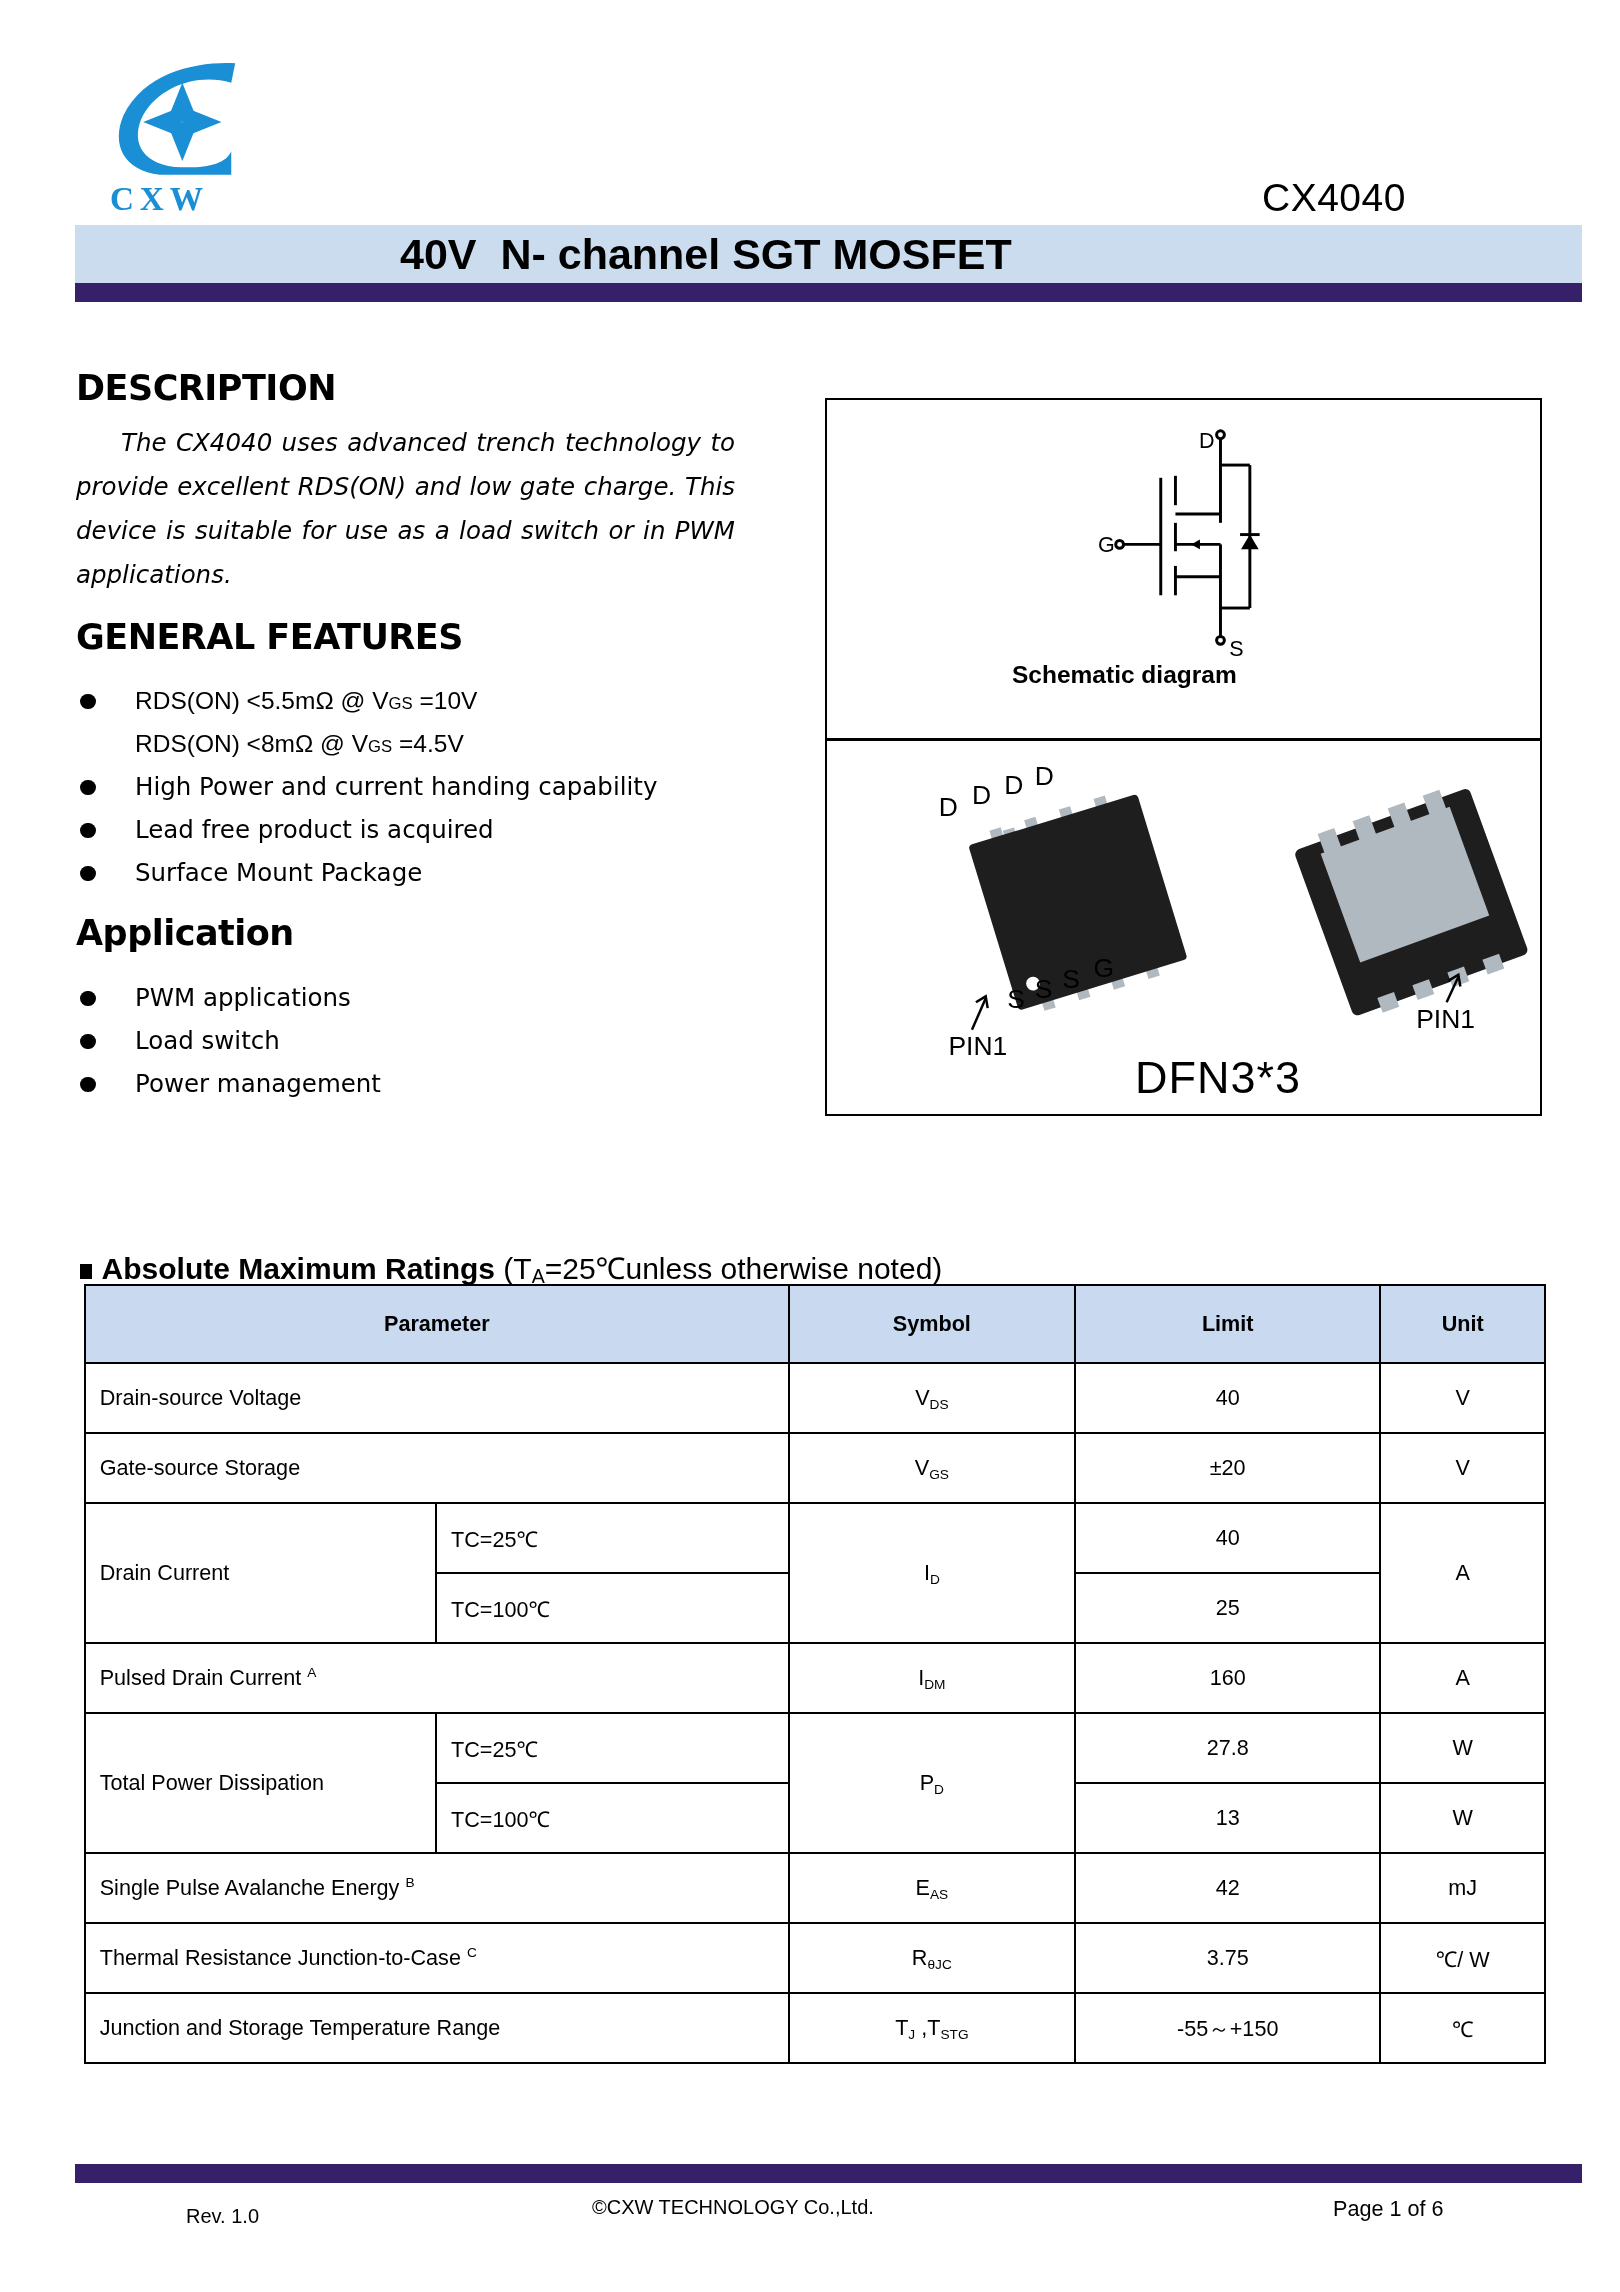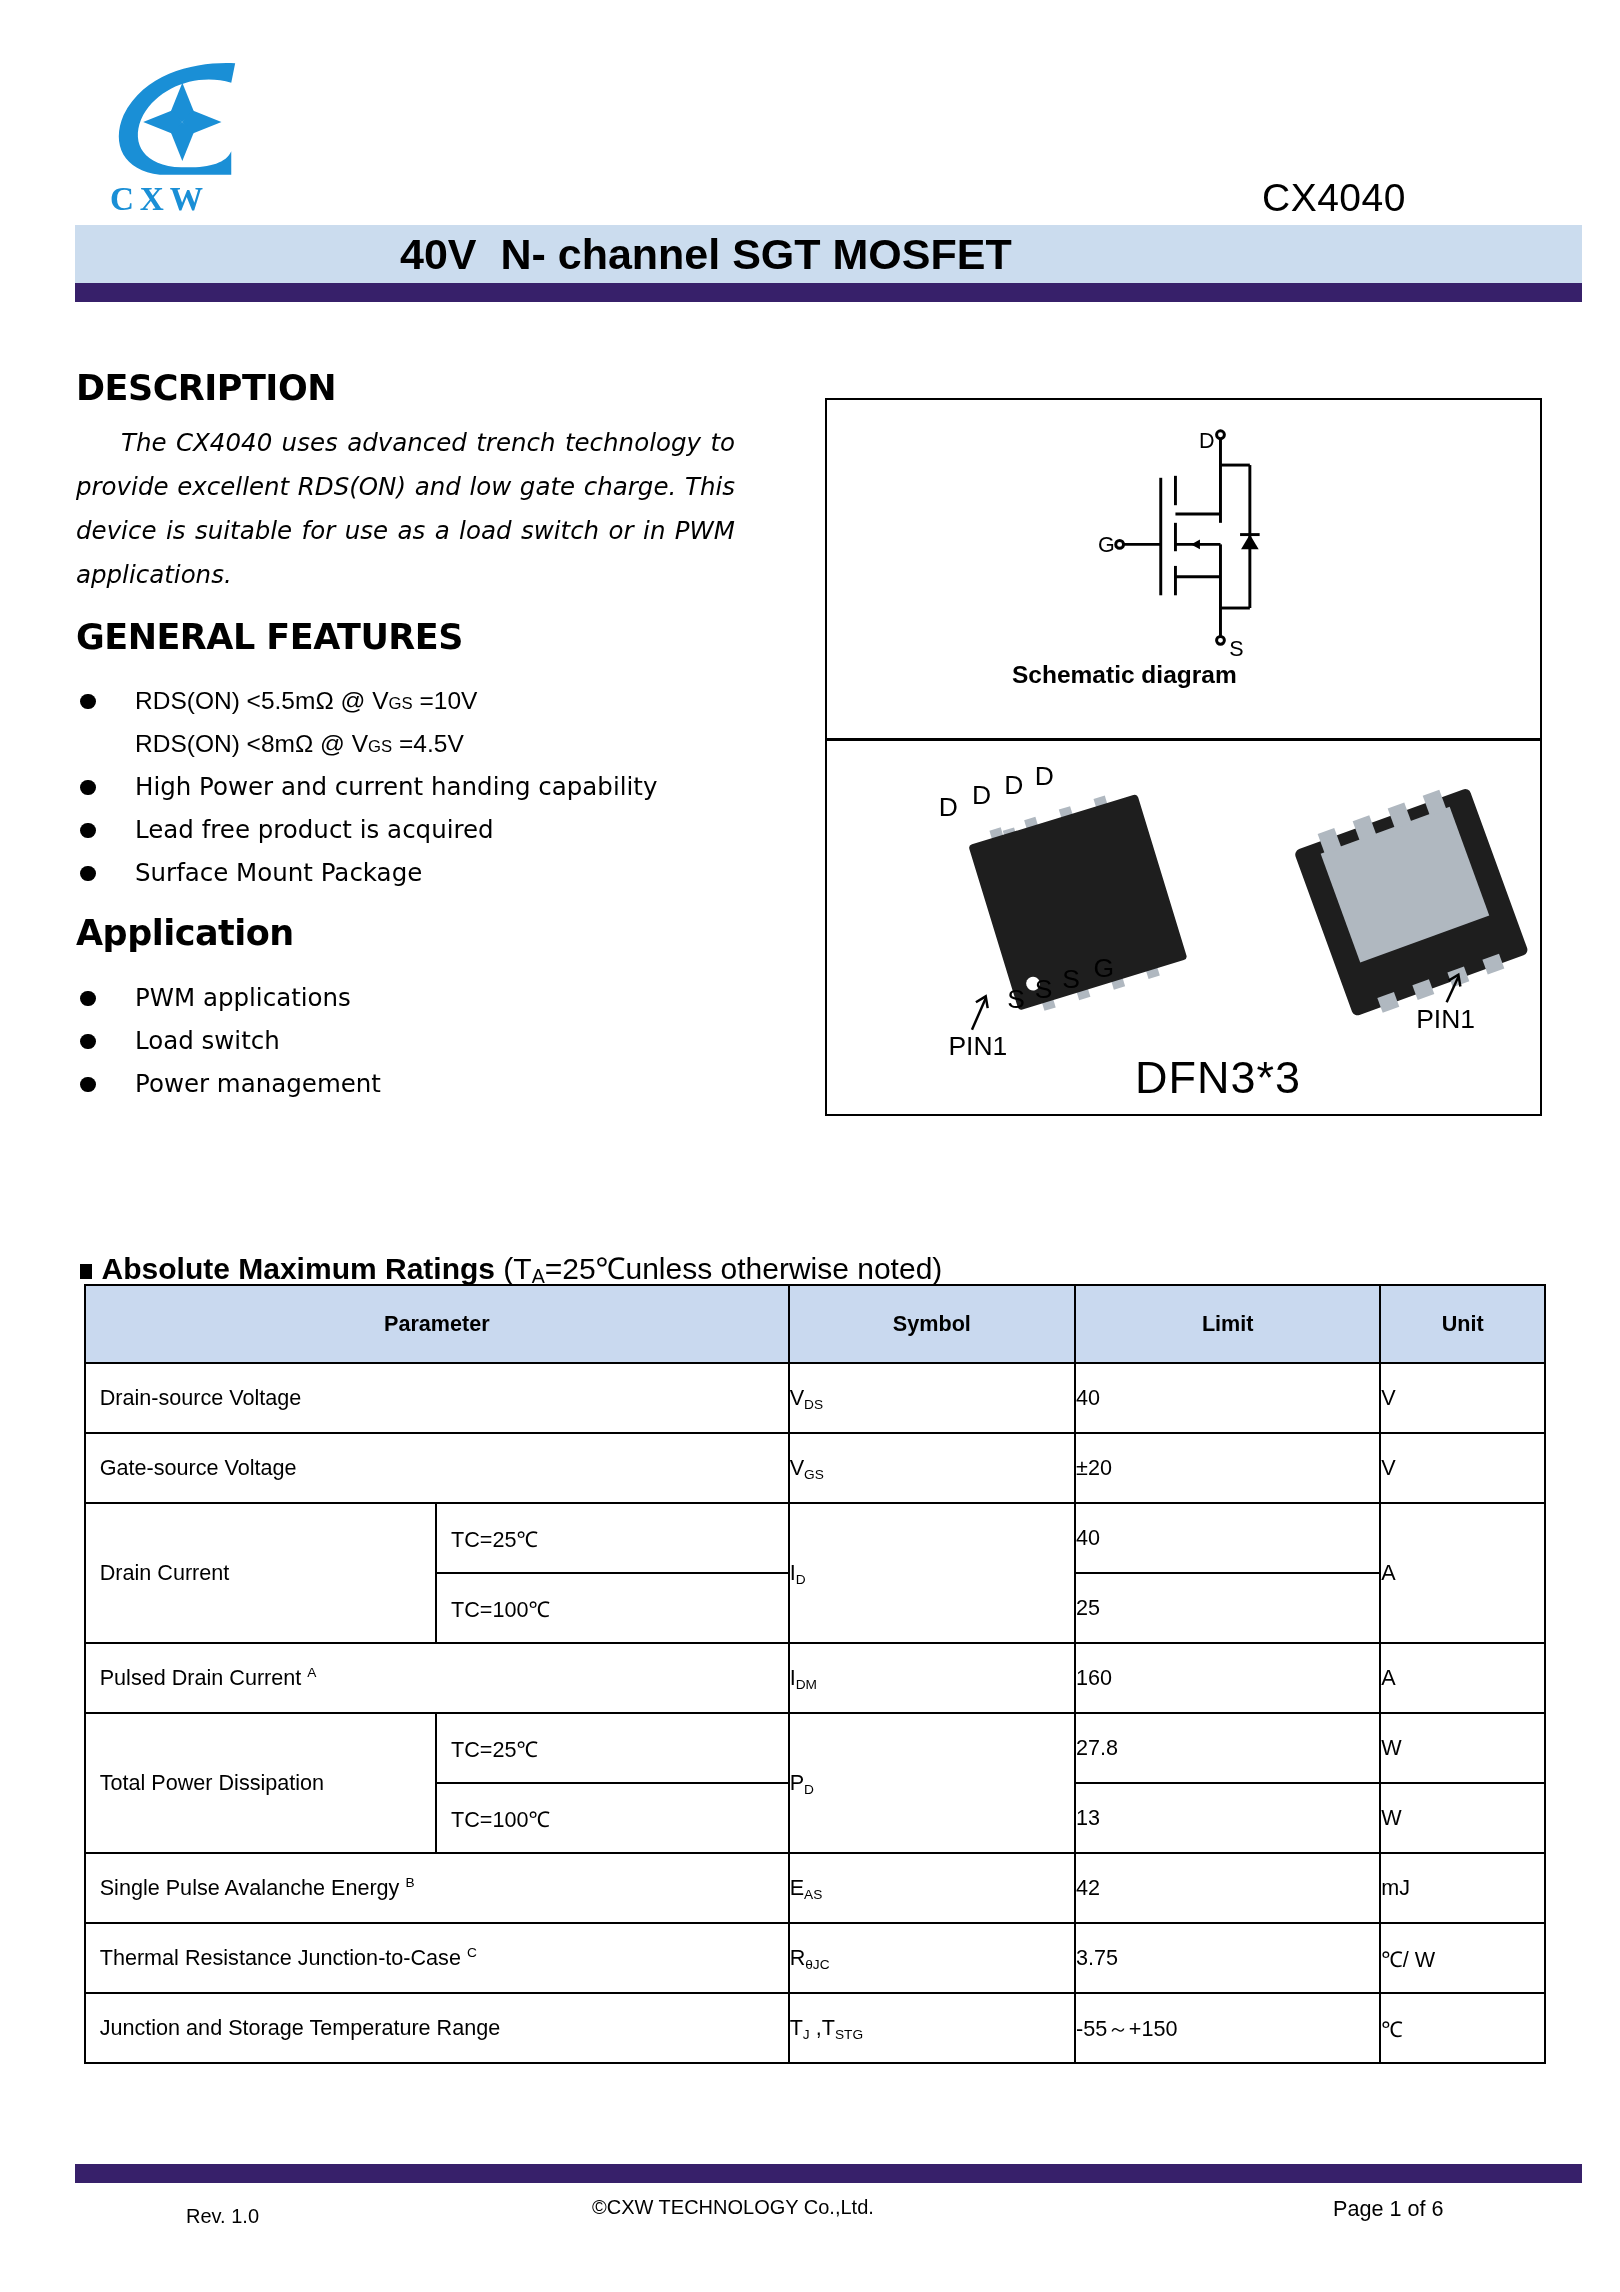--- a/index.html
+++ b/index.html
@@ -31,21 +31,21 @@
 
   
   .amr-title { left:80px; top:1251px; font-size:30px; line-height:35px; }
   .amr-title .sq { display:inline-block; width:11.8px; height:14.7px; background:#000; margin-right:9.8px; vertical-align:baseline; }
   .amr-title b { font-weight:bold; }
   .amr-title sub { font-size:19.6px; vertical-align:-3.9px; }
   .tbl { left:84px; top:1284px; width:1462px; border-collapse:collapse; font-size:21.6px; }
   .tbl td, .tbl th { border:2.9px solid #000; padding:0; height:68px;margin-left:25px; }
   .tbl th { background:#c9d9ef; height:76px; font-weight:bold; font-size:21.6px; text-align:center; }
   .tbl td.param { padding-left:13.7px; text-align:left; }
-  .tbl td.c { text-align:left; }
+  .tbl td.c { text-align:center; }
   .tbl sub { font-size:13.7px; vertical-align:-3.9px; }
   .tbl sup { font-size:13.7px; vertical-align:7.8px; }
 
   
   .footer-bar { left:75px; top:2164px; width:1507px; height:18.6px; background:#37206a; }
   .rev { left:186px; top:2205px; font-size:20px; }
   .copyright { left:592px; top:2196px; font-size:20px; }
   .pageno { left:1333px; top:2196px; font-size:21.6px; }
 </style>
 </head>
@@ -192,21 +192,21 @@
     <th>Limit</th>
     <th>Unit</th>
   </tr>
   <tr>
     <td colspan="2" class="param">Drain-source Voltage</td>
     <td class="c"><span>V</span><sub>DS</sub></td>
     <td class="c">40</td>
     <td class="c">V</td>
   </tr>
   <tr>
-    <td colspan="2" class="param">Gate-source Voltage</td>
+    <td colspan="2" class="param">Gate-source Storage</td>
     <td class="c"><span>V</span><sub>GS</sub></td>
     <td class="c">±20</td>
     <td class="c">V</td>
   </tr>
   <tr>
     <td rowspan="2" class="param">Drain Current</td>
     <td class="param"><span>T</span><span>C=25℃</span></td>
     <td rowspan="2" class="c"><span>I</span><sub>D</sub></td>
     <td class="c">40</td>
     <td rowspan="2" class="c">A</td>

